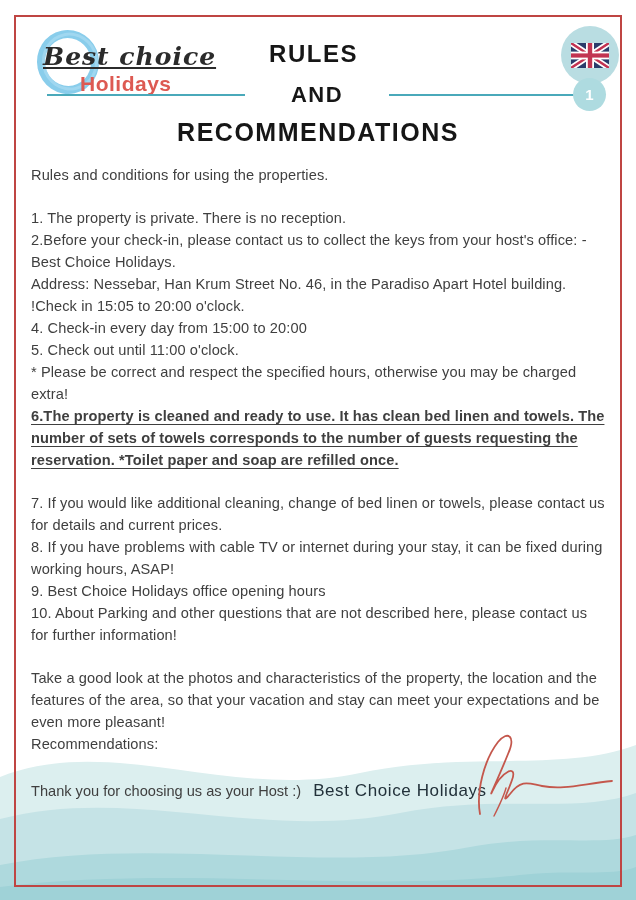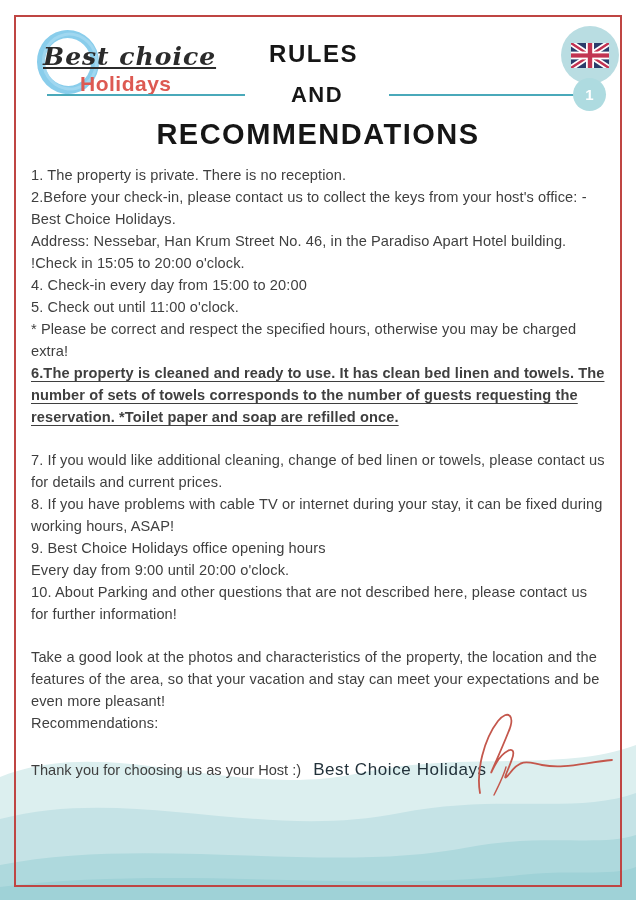--- a/index.html
+++ b/index.html
@@ -38,21 +38,21 @@
   .title-l1,.title-l3{
     text-align:center;font-weight:700;color:#161616;letter-spacing:1.5px;
   }
   .title-l1{position:absolute;left:0;right:9px;top:24px;font-size:24px;}
   .and-row{
     position:absolute;left:16px;right:18px;top:66px;display:flex;align-items:center;
     font-weight:700;font-size:22px;color:#161616;letter-spacing:1.5px;
   }
   .and-row .rule{flex:1;height:2px;background:#4aa9ba;}
   .and-row .and-label{padding:0 46px;}
-  .title-l3{position:absolute;left:0;right:0;top:102px;font-size:29px;text-align:center;}
+  .title-l3{position:absolute;left:0;right:0;top:102px;font-size:25px;text-align:center;}
   .flag-area{position:absolute;right:-14px;top:0;width:70px;height:120px;}
   .flag-circle{
     position:absolute;right:0;top:10px;width:58px;height:58px;border-radius:50%;
     background:#b9dde2;display:flex;align-items:center;justify-content:center;
   }
   .pagenum-circle{
     position:absolute;right:13px;top:62px;width:33px;height:33px;border-radius:50%;
     background:#aedbe0;color:#ffffff;font-weight:700;font-size:15px;
     display:flex;align-items:center;justify-content:center;
   }
@@ -117,33 +117,33 @@
             <rect x="0" y="8.6" width="38" height="7.8" fill="#ffffff"></rect>
             <rect x="16.8" y="0" width="4.4" height="25" fill="#c23351"></rect>
             <rect x="0" y="10.4" width="38" height="4.2" fill="#c23351"></rect>
           </svg>
         </div>
         <div class="pagenum-circle">1</div>
       </div>
     </div>
 
     <div class="bodytext">
+      <p class="para intro">Rules and conditions for using the properties.</p>
       <div>
           <p class="para">1. The property is private. There is no reception.</p>
           <p class="para">2.Before your check-in, please contact us to collect the keys from your host's office: - Best Choice Holidays.</p>
           <p class="para">Address: Nessebar, Han Krum Street No. 46, in the Paradiso Apart Hotel building.</p>
           <p class="para">!Check in 15:05 to 20:00 o'clock.</p>
           <p class="para">4. Check-in every day from 15:00 to 20:00</p>
           <p class="para">5. Check out until 11:00 o'clock.</p>
           <p class="para">* Please be correct and respect the specified hours, otherwise you may be charged extra!</p>
           <p class="para u gap">6.The property is cleaned and ready to use. It has clean bed linen and towels. The number of sets of towels corresponds to the number of guests requesting the reservation. *Toilet paper and soap are refilled once.</p>
           <p class="para">7. If you would like additional cleaning, change of bed linen or towels, please contact us for details and current prices.</p>
           <p class="para">8. If you have problems with cable TV or internet during your stay, it can be fixed during working hours, ASAP!</p>
           <p class="para">9. Best Choice Holidays office opening hours</p>
-          <p class="para">Every day from 9:00 until 20:00 o'clock.</p>
           <p class="para gap">10. About Parking and other questions that are not described here, please contact us for further information!</p>
           <p class="para">Take a good look at the photos and characteristics of the property, the location and the features of the area, so that your vacation and stay can meet your expectations and be even more pleasant!</p>
           <p class="para">Recommendations:</p>
         </div>
 
       <div class="footer-row">
         <span class="thanks">Thank you for choosing us as your Host :)</span>
         <span class="sig-name">Best Choice Holidays</span>
         <svg class="sig-svg" width="155" height="92" viewBox="0 0 155 92" aria-hidden="true">
           <path d="M16,84 C12,62 20,30 34,12 C44,0 52,6 44,24 C36,44 24,70 28,62 C38,40 54,34 48,50 C44,62 36,76 46,64 C58,48 66,54 78,56 C100,60 118,54 148,51" fill="none" stroke="#c4574c" stroke-width="1.8" stroke-linecap="round"></path>

